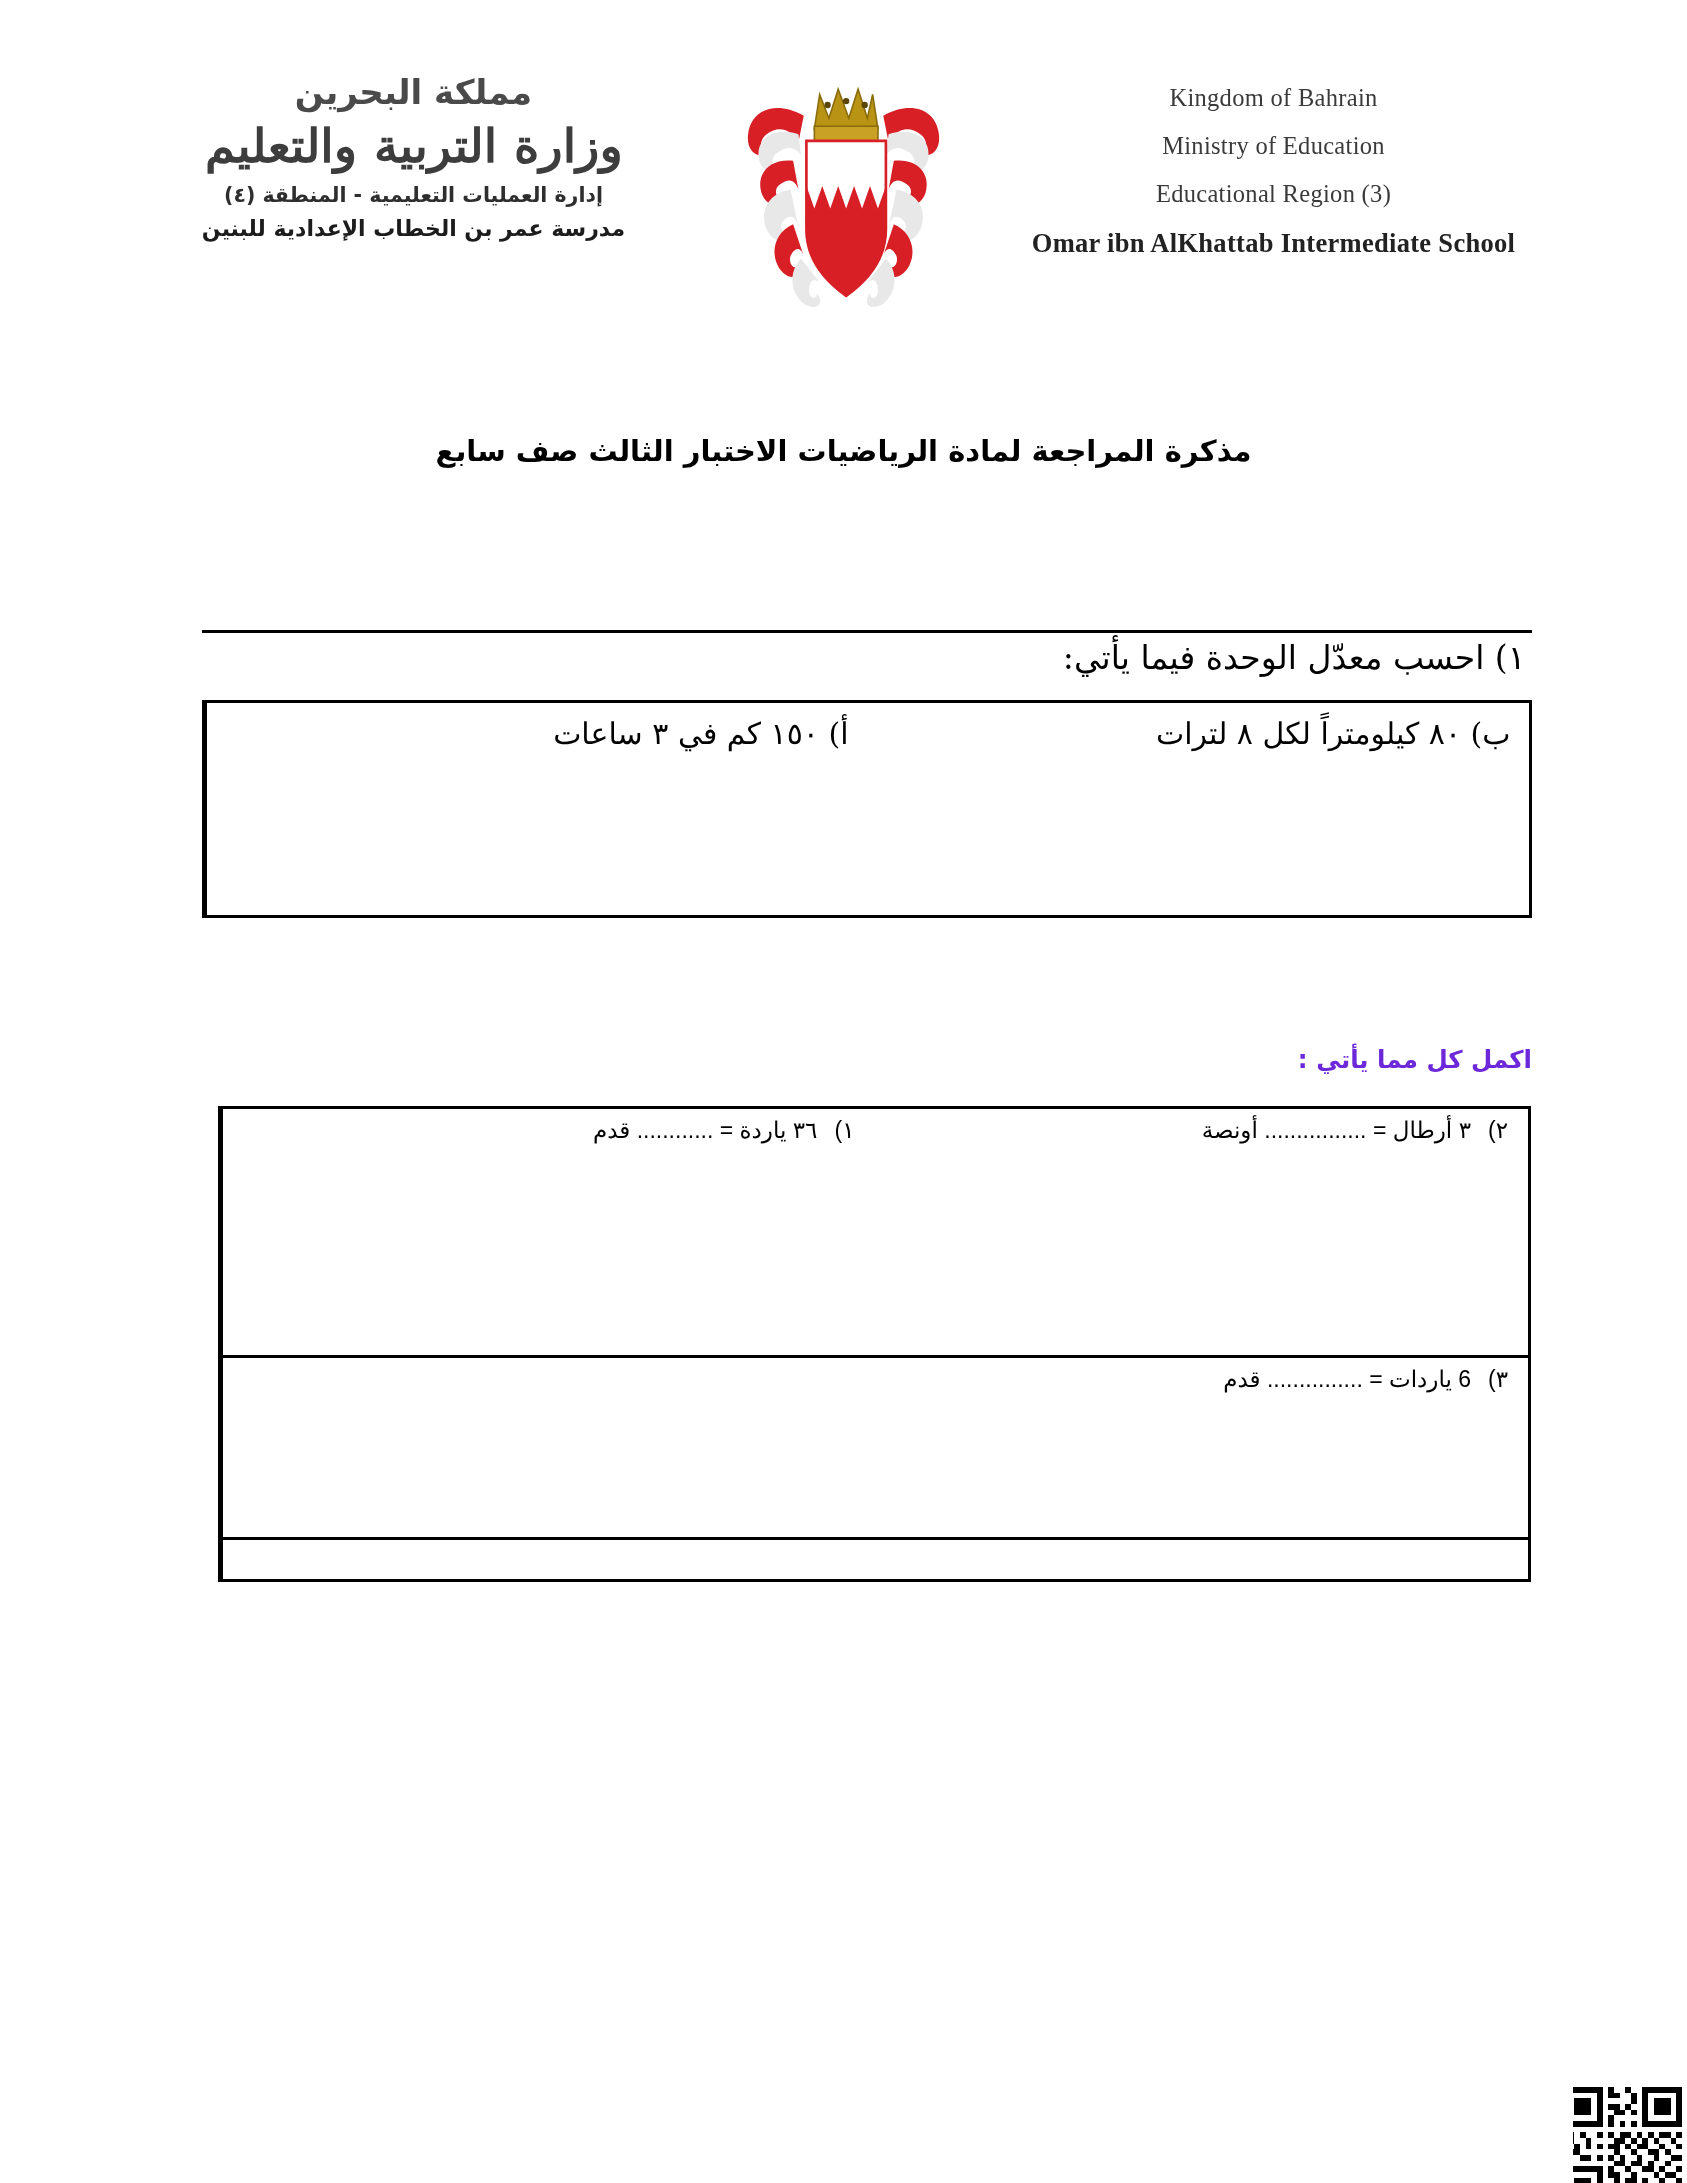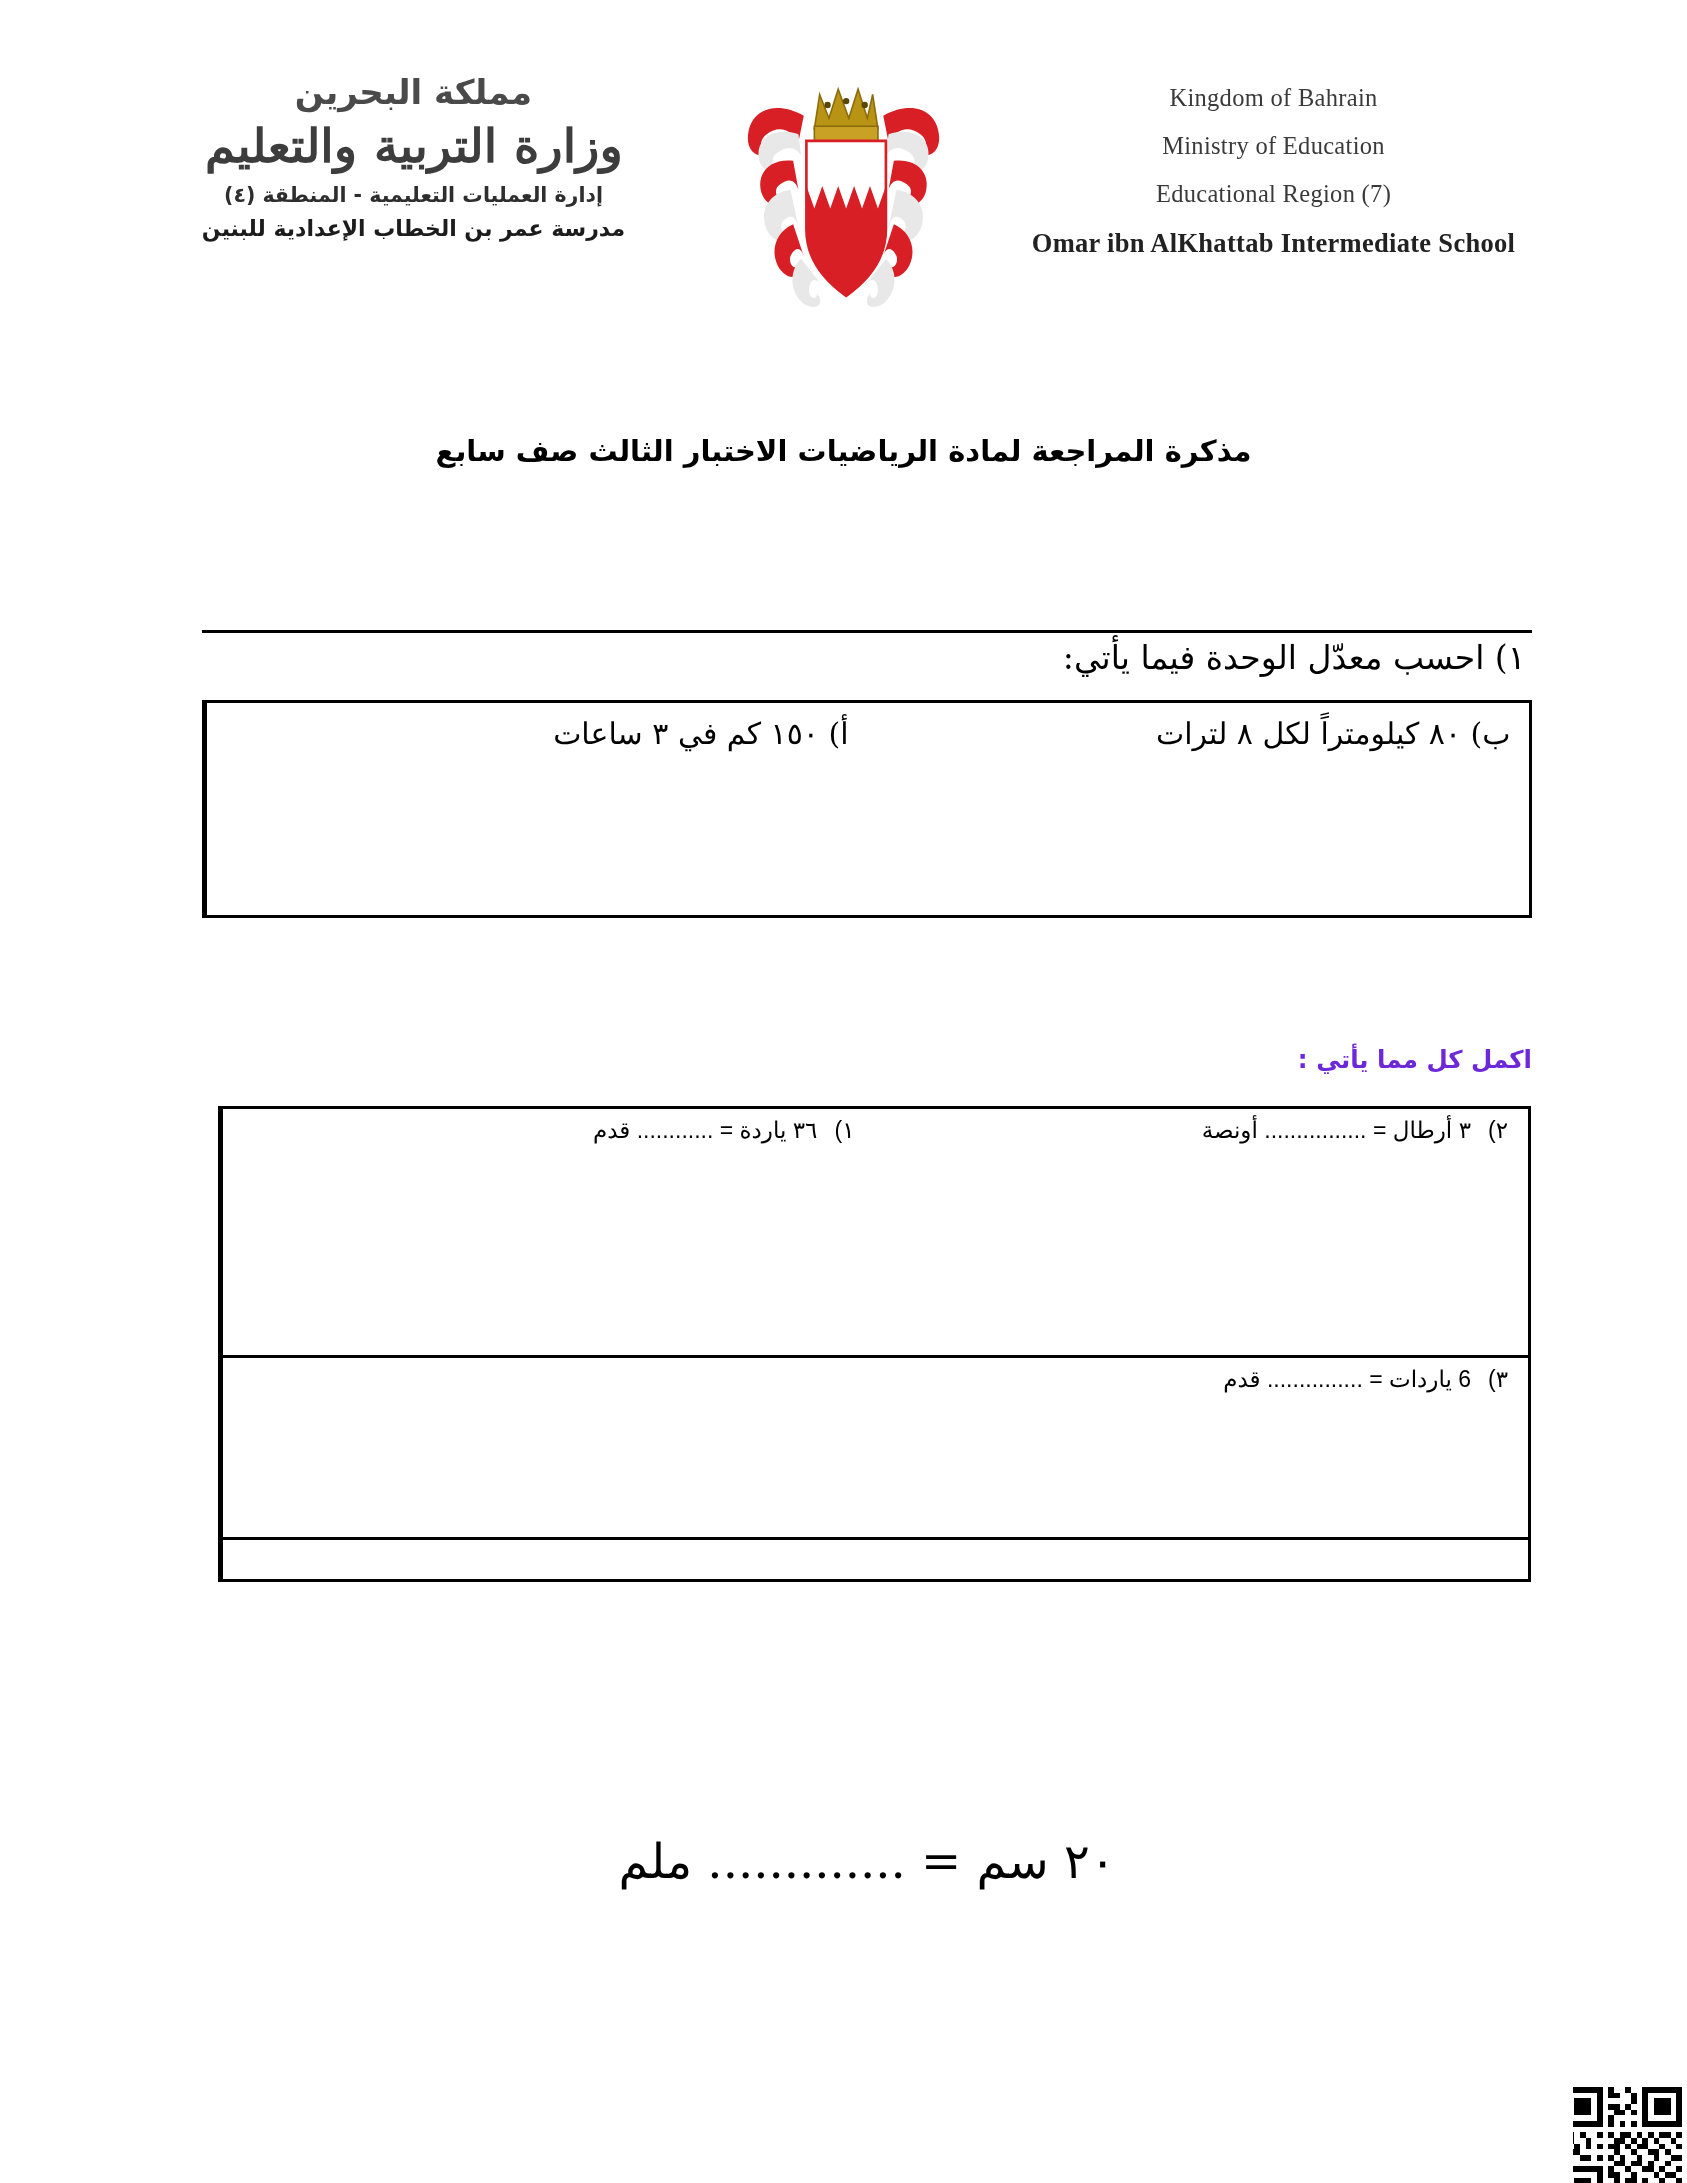--- a/index.html
+++ b/index.html
@@ -290,21 +290,21 @@
           <path d="M72 61 L132 61 L132 128 C132 152 116 168 102 178 C88 168 72 152 72 128 Z" fill="#ffffff" stroke="#d81f26" stroke-width="2"></path>
           <path d="M72 95 L78 112 L84 95 L90 112 L96 95 L102 112 L108 95 L114 112 L120 95 L126 112 L132 95
                    L132 128 C132 152 116 168 102 178 C88 168 72 152 72 128 Z" fill="#d81f26"></path>
         </g>
       </svg>
     </div>
 
     <div class="head-col head-col-en">
       <div class="en-line">Kingdom of Bahrain</div>
       <div class="en-line">Ministry of Education</div>
-      <div class="en-line">Educational Region (7)</div>
+      <div class="en-line">Educational Region (3)</div>
       <div class="en-line school">Omar ibn AlKhattab Intermediate School</div>
     </div>
 
   </div>
 
   <div class="doc-title">مذكرة المراجعة لمادة الرياضيات الاختبار الثالث صف سابع</div>
 
   <div class="rule" id="rule-1"></div>
 
   <div class="q1-prompt">١) احسب معدّل الوحدة فيما يأتي:</div>
@@ -346,21 +346,20 @@
       <div class="cell-s">
         
       </div>
       <div class="cell-s with-divider">
         
       </div>
     </div>
 
   </div>
 
-  <div class="big-line" id="big-2">٢٠ سم = ............. ملم</div>
 
   <div class="qr">
     <svg width="119" height="119" viewBox="0 0 21 21" shape-rendering="crispEdges" aria-hidden="true">
       <rect width="21" height="21" fill="#ffffff"></rect>
       <g fill="#000000">
 
         <rect x="0" y="0" width="7" height="1"></rect>
           <rect x="0" y="6" width="7" height="1"></rect>
         <rect x="0" y="0" width="1" height="7"></rect>
           <rect x="6" y="0" width="1" height="7"></rect>

